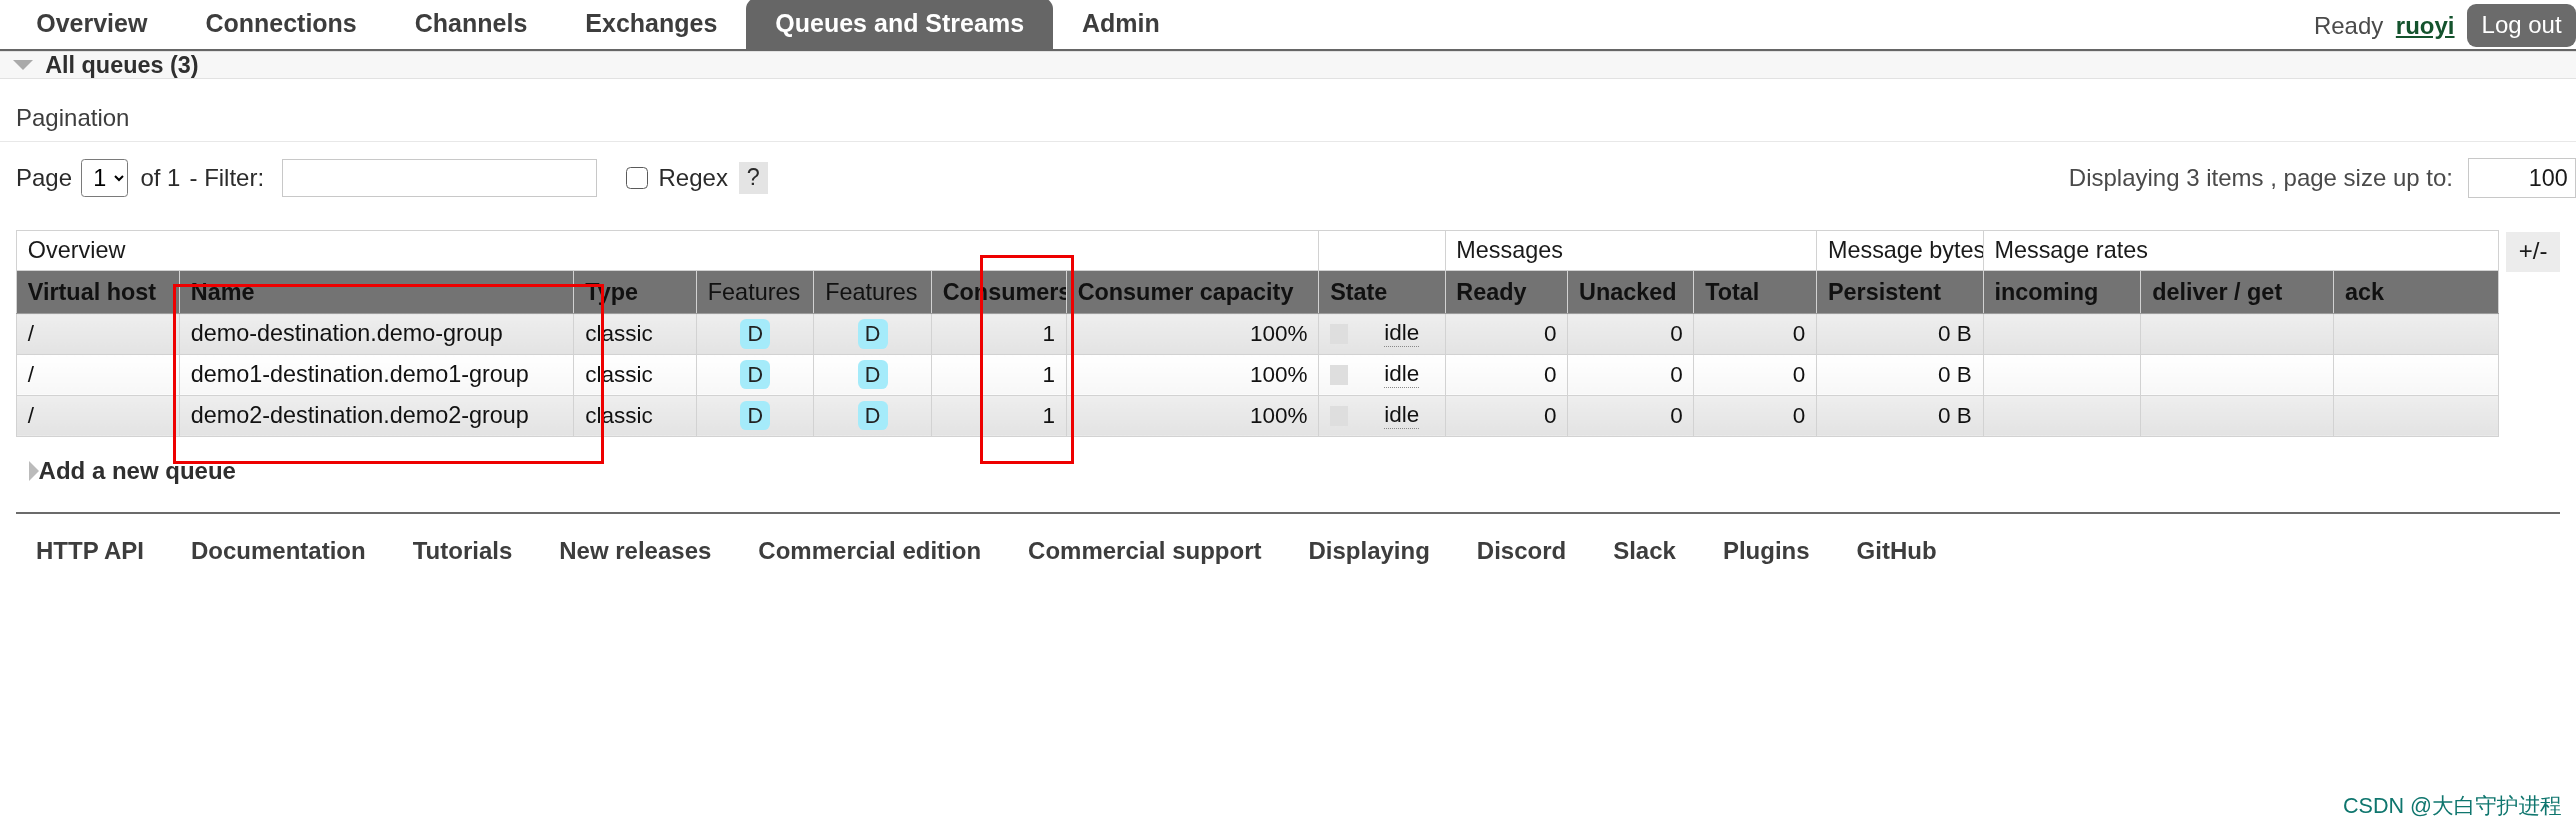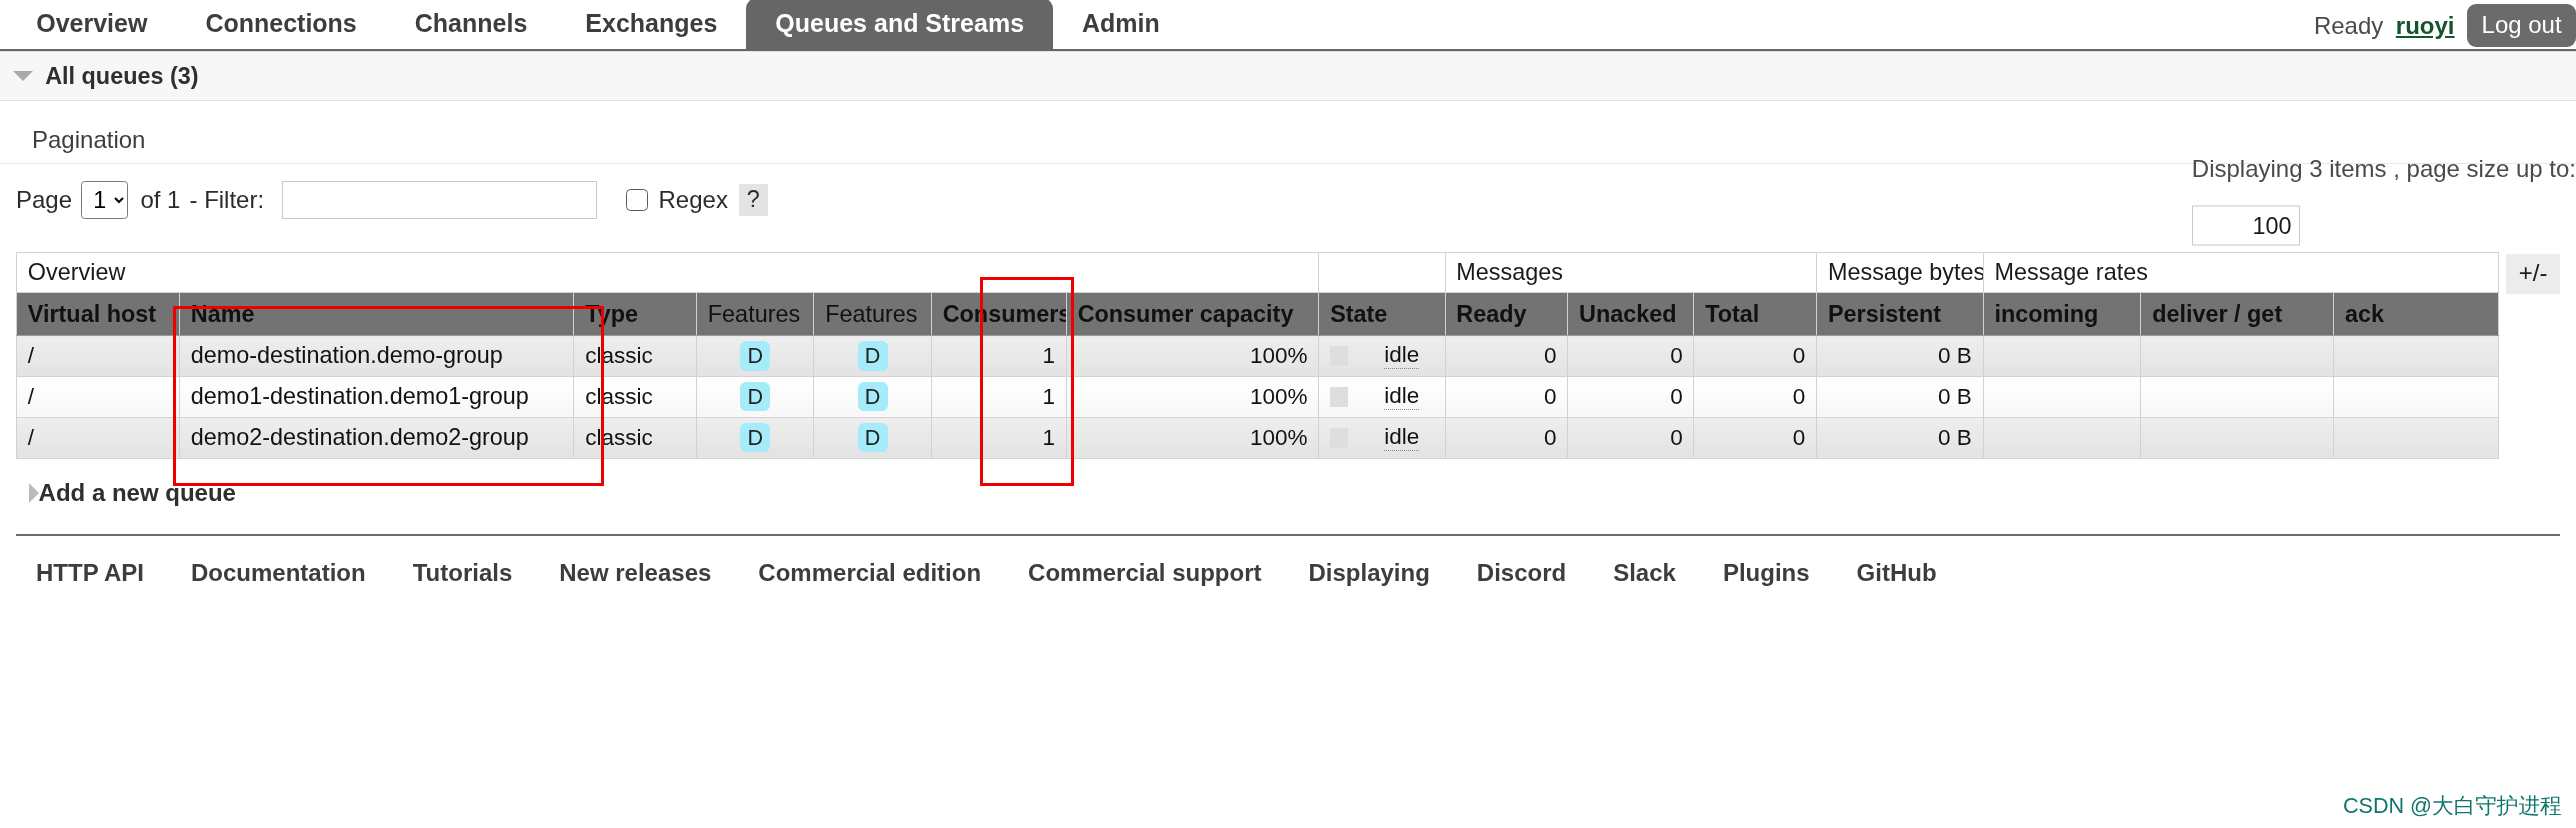--- a/index.html
+++ b/index.html
@@ -72,21 +72,21 @@
     font-weight: normal;
     color: #3d3d3d;
     margin: 27px 0 7.2px 0;
     letter-spacing: -0.4px;
   }
 
   .section-bar {
     background: #f7f7f7;
     border-top: 0.9px solid #e2e2e2;
     border-bottom: 0.9px solid #e2e2e2;
-    height: 50px;
+    height: 28px;
     display: flex;
     align-items: center;
     gap: 12.6px;
     padding-left: 12.6px;
     margin: 0 -16px;
     padding-right: 16px;
   }
   .tri-down {
     width: 0; height: 0;
     border-left: 10px solid transparent;
@@ -108,21 +108,21 @@
   }
 
   
   #pagination-block { margin-top: 25px; }
   #pagination-title {
     font-size: 24px;
     color: #3d3d3d;
     padding-bottom: 9px;
     border-bottom: 1.8px solid #e8e8e8;
     margin: 0 -16px;
-    padding-left: 32px;
+    padding-left: 16px;
     padding-right: 16px;
   }
   #pagination-controls {
     position: relative;
     height: 72px;
     display: flex;
     align-items: center;
     gap: 0px;
     font-size: 24px;
     color: #2b2b2b;
@@ -169,26 +169,25 @@
     font-size: 23.4px;
     padding: 1.8px 8px 3.6px 8px;
     cursor: pointer;
   }
   #displaying-wrap {
     position: absolute;
     right: -16px;
     top: 50%;
     transform: translateY(-50%);
     display: flex;
-    align-items: flex-start;
-    gap: 23px;
+    align-items: center;
+    gap: 15px;
     font-size: 24px;
     color: #4a4a4a;
     white-space: nowrap;
-    flex-direction: column;
   }
   #pagesize-input {
     width: 108px;
     height: 40px;
     border: 0.9px solid #c8c8c8;
     background: #ffffff;
     font-size: 23.4px;
     font-family: "Liberation Sans", sans-serif;
     text-align: right;
     padding-right: 7.2px;

